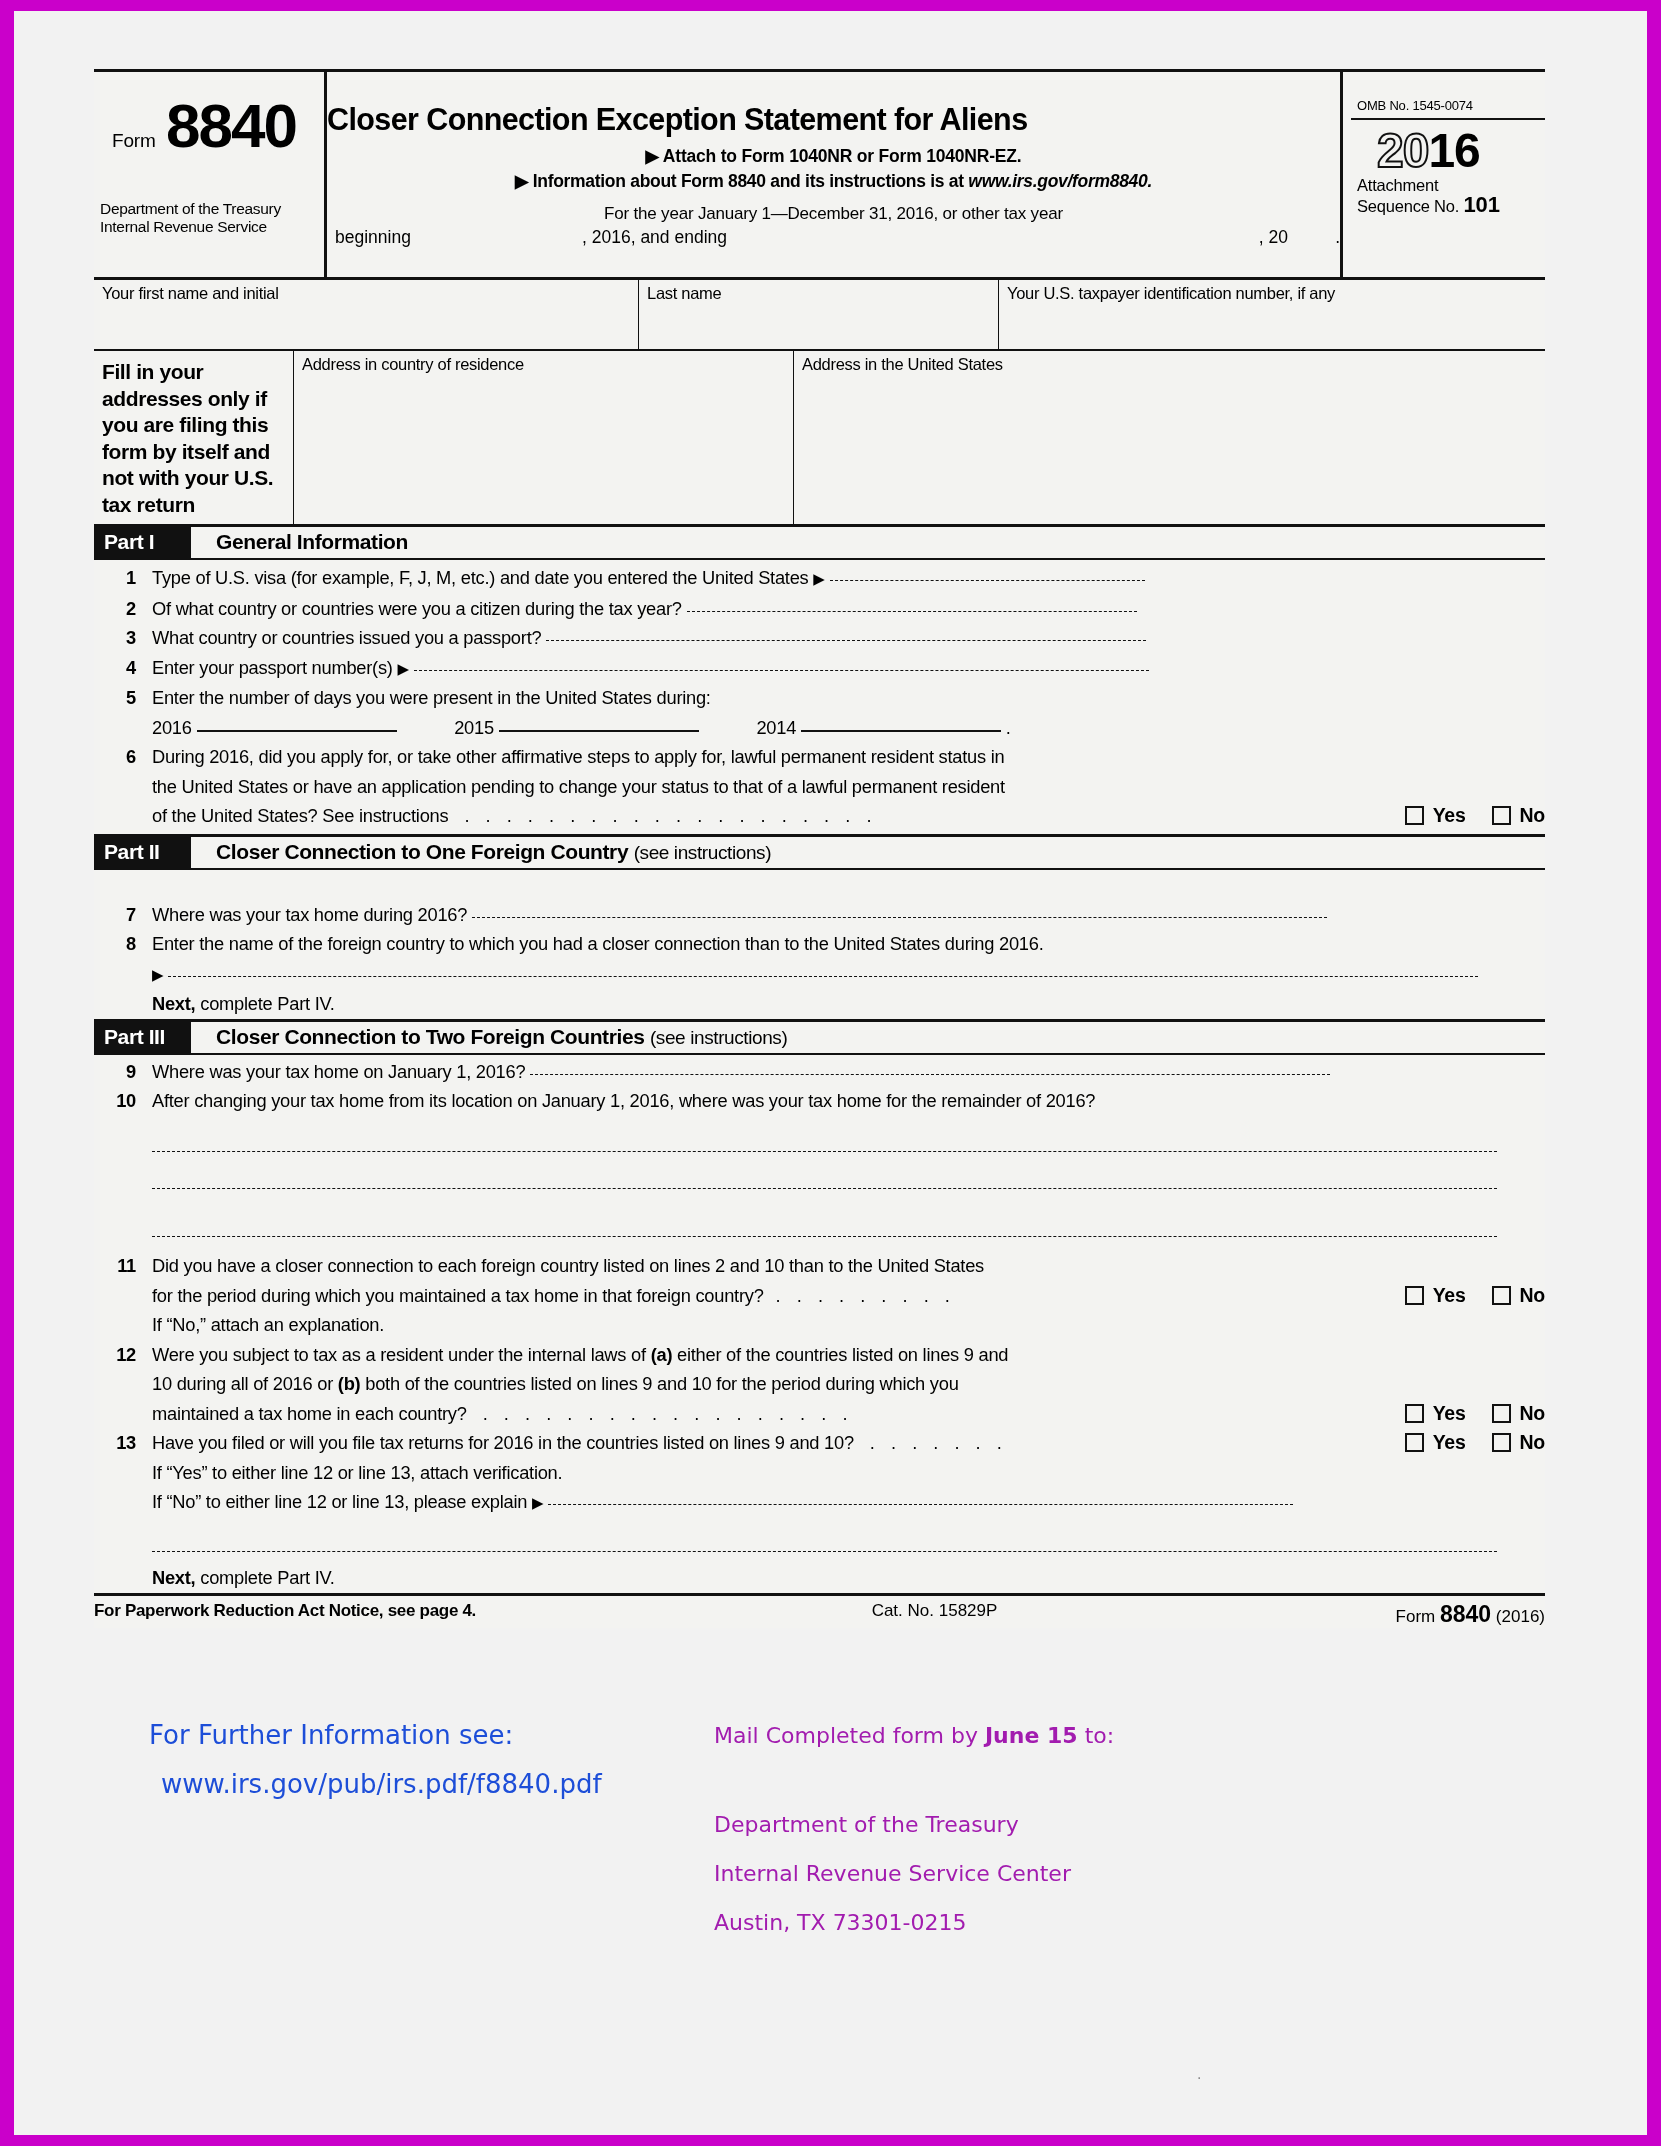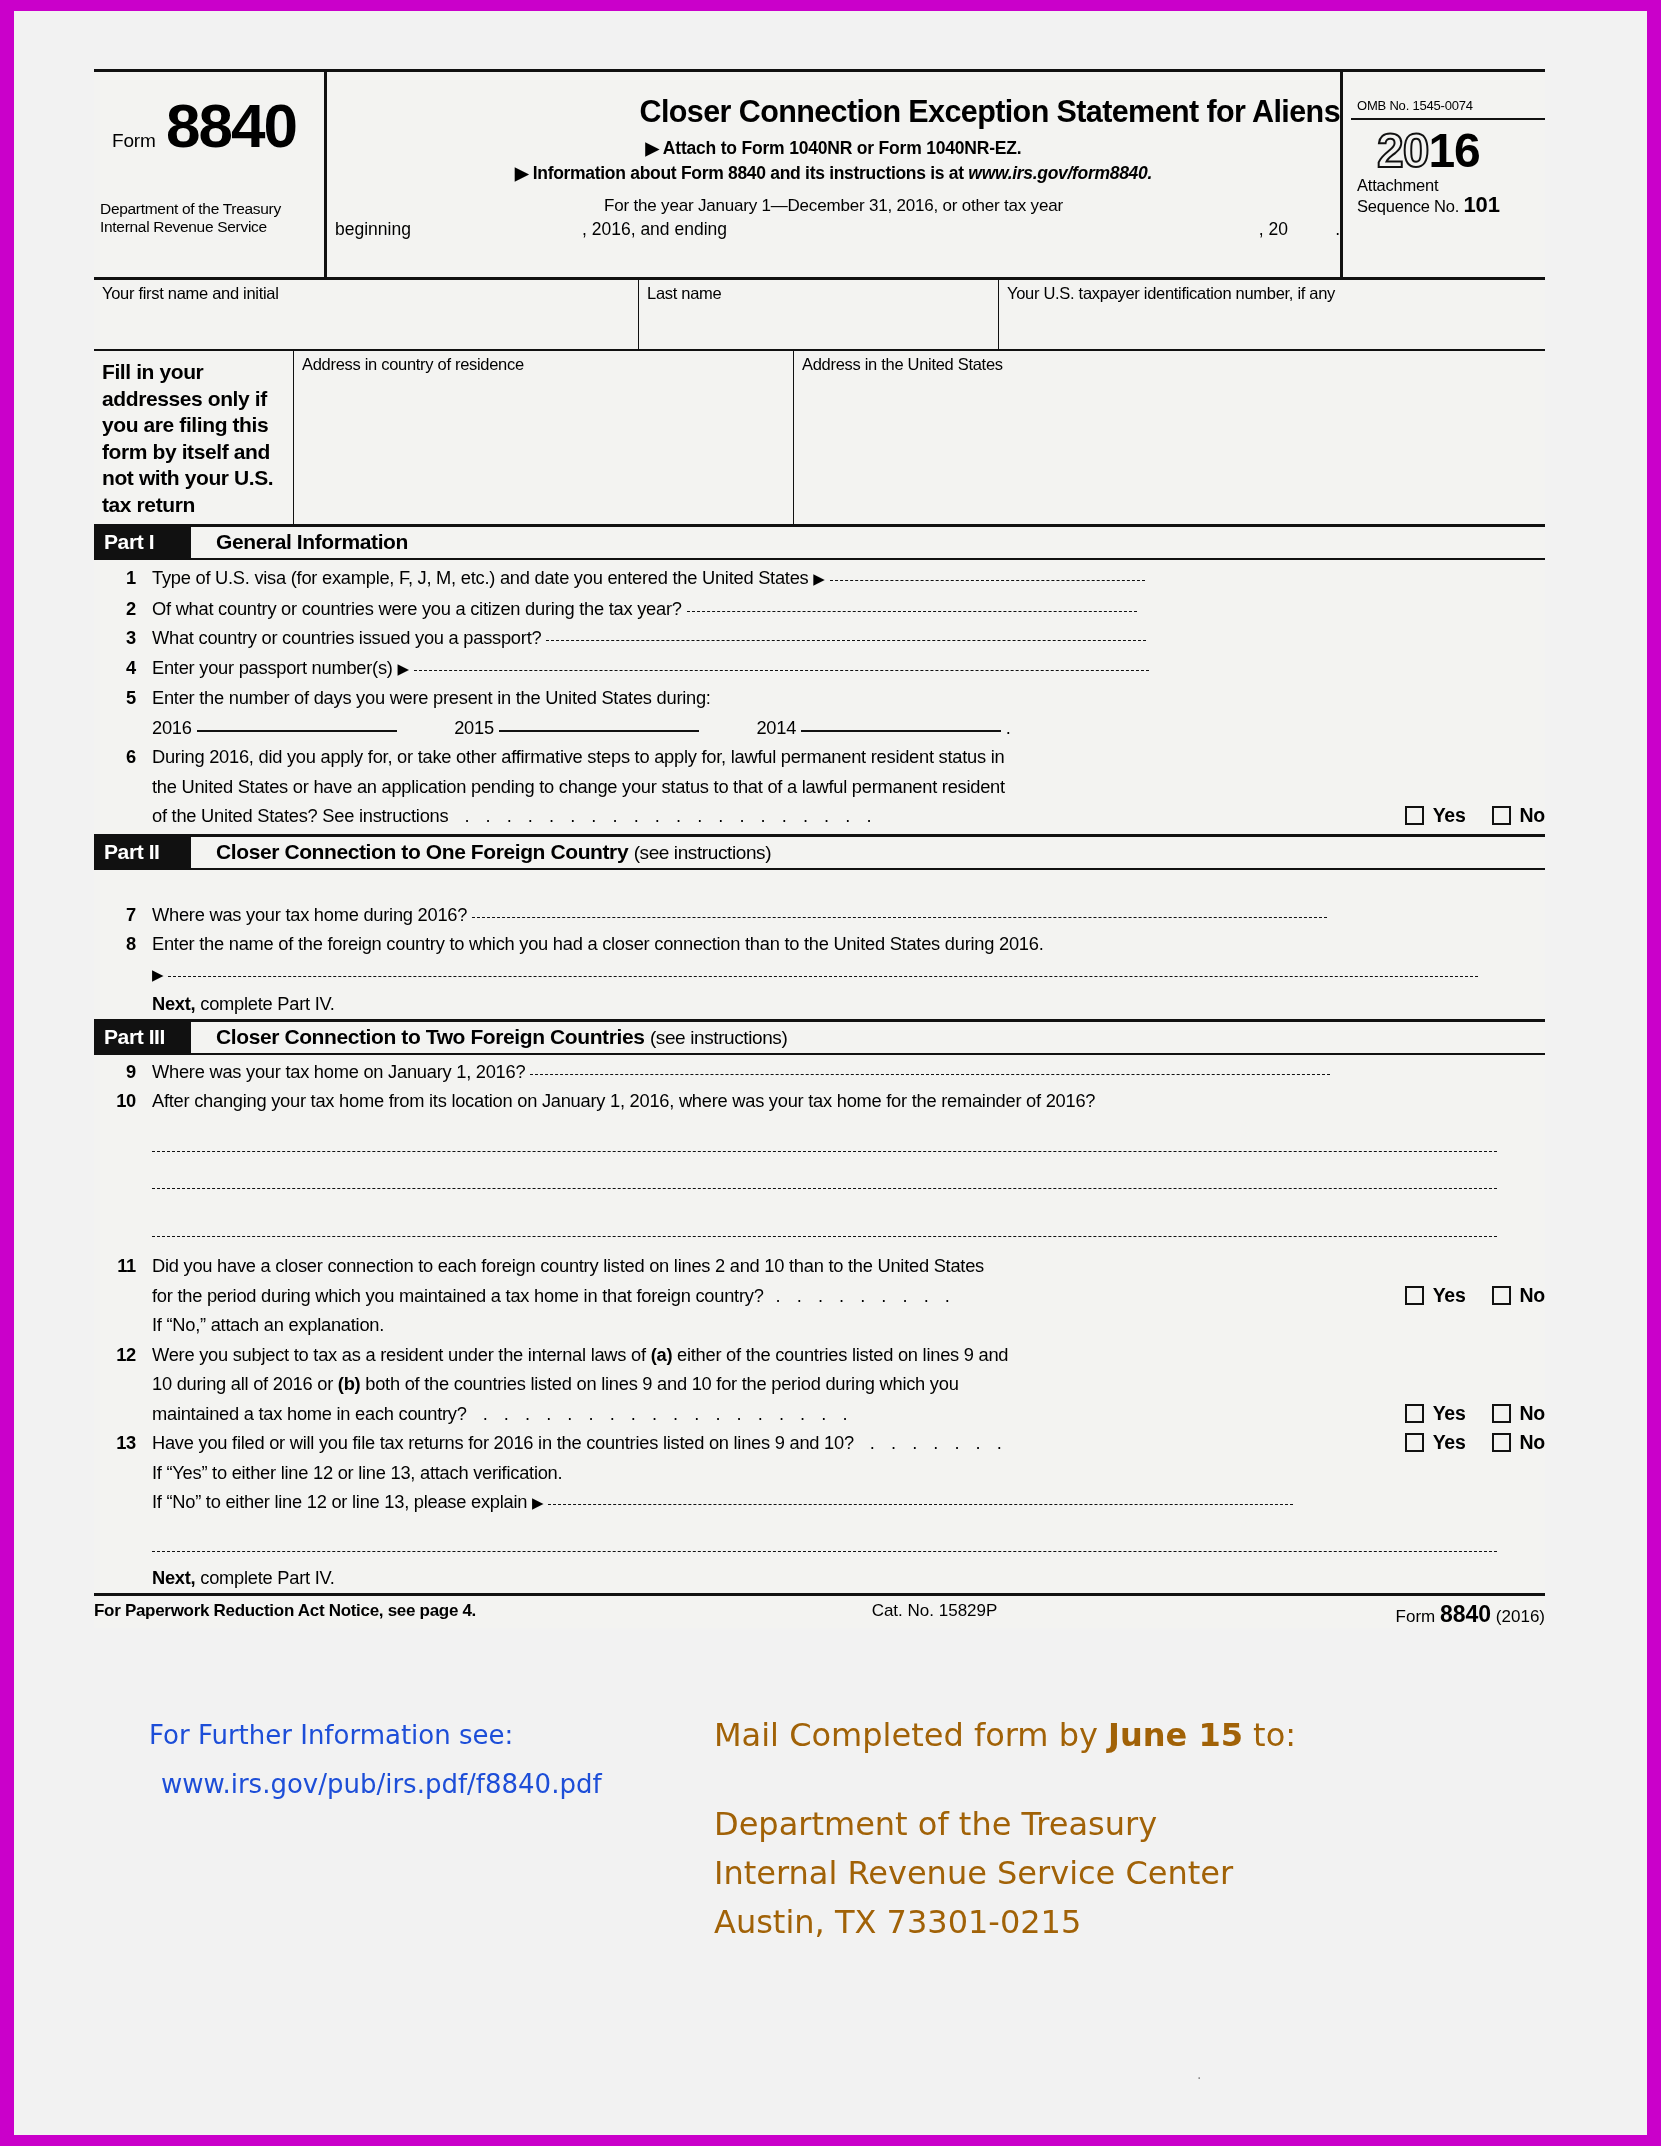--- a/index.html
+++ b/index.html
@@ -29,22 +29,22 @@
     position:absolute; left:72px; top:18px;
     font-size:62px; font-weight:bold; letter-spacing:-2px;
     font-family:"Liberation Sans", sans-serif;
   }
   .dept {
     position:absolute; left:6px; top:128px; font-size:15.5px; line-height:18px;
     letter-spacing:-.3px;
   }
   .hdr-mid { flex:1; position:relative; border-left:3px solid #111; }
   .title {
-    text-align:right; font-size:30.5px; font-weight:bold; letter-spacing:-.6px;
-    padding-top:22px;
+    text-align:left; font-size:30.5px; font-weight:bold; letter-spacing:-.6px;
+    padding-top:30px;
   }
   .attach { text-align:center; font-size:17.5px; font-weight:bold; margin-top:9px; letter-spacing:-.2px;}
   .attach2 { text-align:center; font-size:17.5px; font-weight:bold; margin-top:4px; letter-spacing:-.3px;}
   .attach2 i { font-style:italic; }
   .taxyear { text-align:center; font-size:17px; margin-top:12px; letter-spacing:-.2px;}
   .begline { display:flex; font-size:17.5px; margin-top:3px; padding-bottom:5px;}
   .begline .b1 { width:255px; padding-left:8px;}
   .begline .b2 { flex:1; text-align:left;}
   .begline .b3 { width:185px; text-align:right; padding-right:24px;}
   .begline .b4 { width:28px; text-align:right;}
@@ -102,21 +102,21 @@
   .f3 b { font-size:23px; }
 
   
   #bottom {
     position:absolute; left:80px; top:1700px; width:1451px;
     font-family:"DejaVu Sans", sans-serif;
   }
   .binfo { display:flex; }
   .bcol-l { width:560px; font-size:26px; line-height:49px; color:#1d4ed8; padding-left:55px;}
   .bcol-l .ind { padding-left:12px; }
-  .bcol-r { flex:1; font-size:32px; line-height:49px; color:#a16207; padding-left:60px;}
+  .bcol-r { flex:1; font-size:22px; line-height:49px; color:#a21caf; padding-left:60px;}
   .bcol-r .hl { font-weight:bold; }
   .addr-block { margin-top:40px; }
   .dotmark { position:absolute; left:1183px; top:2054px; font-size:16px; color:#8a8a8a;}
 </style>
 </head>
 <body>
 
 <div id="page">
 
   <div id="sheet">

